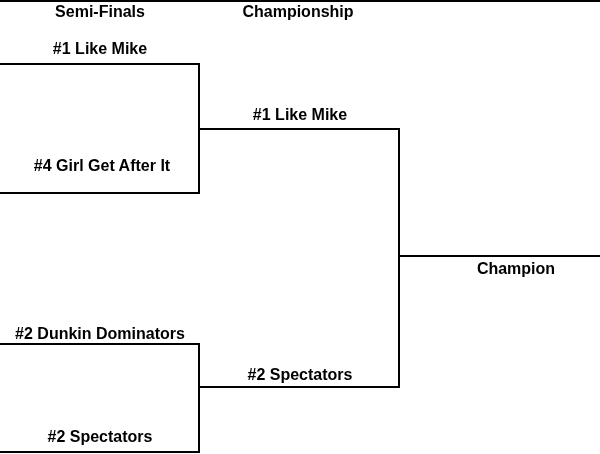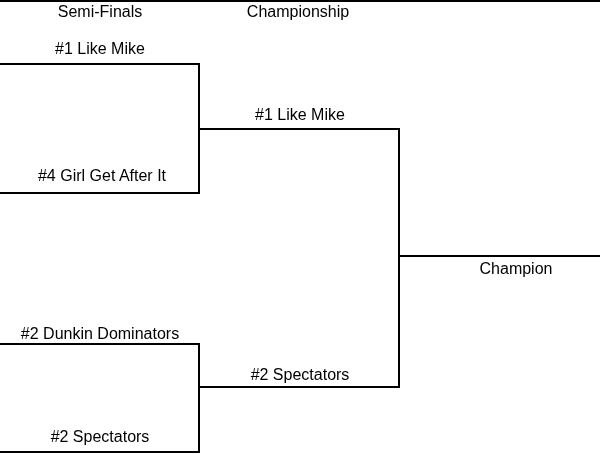--- a/index.html
+++ b/index.html
@@ -16,36 +16,36 @@
     overflow: hidden;
   }
   .line {
     position: absolute;
     background: #000000;
   }
   .label {
     position: absolute;
     color: #000000;
     font-size: 16px;
-    font-weight: normal;
+    font-weight: bold;
     line-height: 16px;
     text-align: center;
     white-space: nowrap;
   }
   
   .header-underline   { left: 0;   top: 21;  width: 600px; height: 2px; }
   .hdr-semifinals     { left: 0px;   top: 4px;  width: 200px; }
   .hdr-championship   { left: 198px; top: 4px;  width: 200px; }
   
   .sf1-top-line       { left: 0;     top: 63px;  width: 200px; height: 2px; }
   .sf1-bottom-line    { left: 0;     top: 192px; width: 200px; height: 2px; }
   .sf1-vline          { left: 198px; top: 63px;  width: 2px;   height: 131px; }
   .sf1-winner-line    { left: 198px; top: 128px; width: 202px; height: 2px; }
   .sf1-top-label      { left: 0px;   top: 41px;  width: 200px; }
-  .sf1-bottom-label   { left: 0px;   top: 168px; width: 204px; }
+  .sf1-bottom-label   { left: 0px;   top: 158px; width: 204px; }
   .sf1-winner-label   { left: 200px; top: 107px; width: 200px; }
   
   .sf2-top-line       { left: 0;     top: 343px; width: 200px; height: 2px; }
   .sf2-bottom-line    { left: 0;     top: 451px; width: 200px; height: 2px; }
   .sf2-vline          { left: 198px; top: 343px; width: 2px;   height: 110px; }
   .sf2-winner-line    { left: 198px; top: 386px; width: 202px; height: 2px; }
   .sf2-top-label      { left: 0px;   top: 326px; width: 200px; }
   .sf2-bottom-label   { left: 0px;   top: 429px; width: 200px; }
   .sf2-winner-label   { left: 200px; top: 367px; width: 200px; }
   

